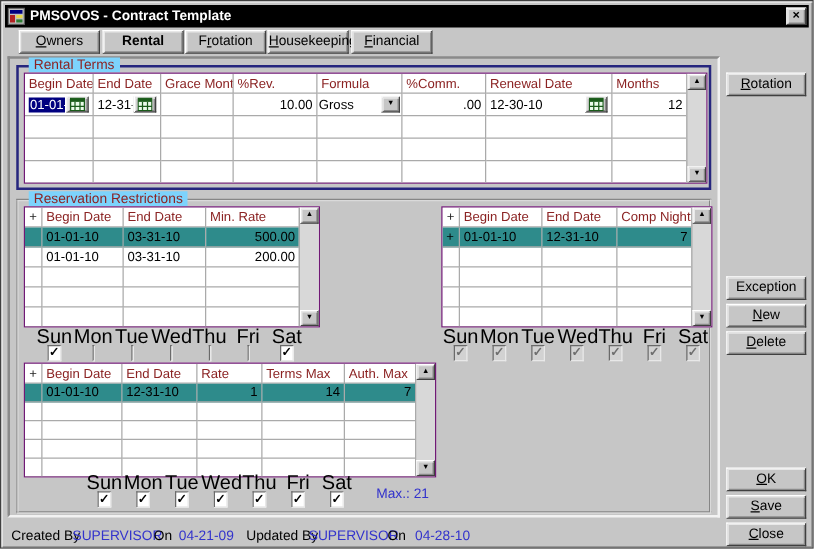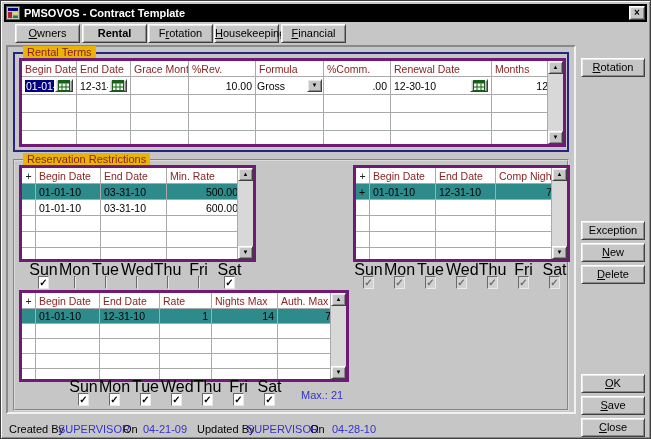--- a/index.html
+++ b/index.html
@@ -19,26 +19,26 @@
     display:flex; align-items:center; justify-content:center; line-height:12px; cursor:default; }
 
   .tab { position:absolute; top:23px; width:65px; height:19px; text-align:center; line-height:17px; cursor:default; }
   .tab.active { font-weight:bold;text-align:center; }
   .key { text-decoration:underline; }
 
   .panel { position:absolute; left:5px; top:44px; width:570px; height:369px;
     border:2px solid; border-color:#8a8a8a #f2f2f2 #f2f2f2 #8a8a8a; background:#c6c6c6; }
 
   .groupbox { position:absolute; background:#c6c6c6; }
-  .groupbox .glabel { position:absolute; top:-8px; left:8px; background:#eab308; padding:0 4px;
+  .groupbox .glabel { position:absolute; top:-8px; left:8px; background:#7dd3fc; padding:0 4px;
     color:#8B2323; white-space:nowrap; }
   .g-rental-box { left:12px; top:51px; width:556px; height:100px; border:2px solid #26267E; }
   .g-res-box { left:12px; top:158px; width:556px; height:252px; border:2px groove #dadada; }
 
-  .grid { position:absolute; background:#fff; border:3px solid #701a75; overflow:hidden; }
+  .grid { position:absolute; background:#fff; border:1px solid #701a75; overflow:hidden; }
   .row { display:grid; }
   .cell { border-right:1px solid #aaaaaa; border-bottom:1px solid #aaaaaa; padding:0 3px;
     overflow:hidden; white-space:nowrap; display:flex; align-items:center; font-size:10.5px; }
   .hdr .cell { color:#8B2323; }
   .hdr .cell.pluscol { color:#222; justify-content:center; padding:0 1px; }
   .num { justify-content:flex-end; }
   .sel { background:#2E8B8B; }
   .rows-wrap { position:absolute; left:0; top:0; right:16px; bottom:0; }
 
   .g-rental { left:18px; top:57px; width:547px; height:89px; }
@@ -221,21 +221,21 @@
       <div class="row">
         <div class="cell sel"></div>
         <div class="cell sel">01-01-10</div>
         <div class="cell sel">03-31-10</div>
         <div class="cell sel num">500.00</div>
       </div>
       <div class="row">
         <div class="cell"></div>
         <div class="cell">01-01-10</div>
         <div class="cell">03-31-10</div>
-        <div class="cell num">600.00</div>
+        <div class="cell num">200.00</div>
       </div>
       <div class="row">
           <div class="cell"></div>
           <div class="cell"></div>
           <div class="cell"></div>
           <div class="cell"></div>
         </div>
       <div class="row">
           <div class="cell"></div>
           <div class="cell"></div>
@@ -320,21 +320,21 @@
     <div class="dayitem"><span class="daylbl">Sat</span><span class="cb">✓</span></div>
   </div>
 
   <div class="grid g-owner">
     <div class="rows-wrap">
       <div class="row hdr">
         <div class="cell pluscol">+</div>
         <div class="cell">Begin Date</div>
         <div class="cell">End Date</div>
         <div class="cell">Rate</div>
-        <div class="cell">Nights Max</div>
+        <div class="cell">Terms Max</div>
         <div class="cell">Auth. Max</div>
       </div>
       <div class="row">
         <div class="cell sel"></div>
         <div class="cell sel">01-01-10</div>
         <div class="cell sel">12-31-10</div>
         <div class="cell sel num">1</div>
         <div class="cell sel num">14</div>
         <div class="cell sel num">7</div>
       </div>

